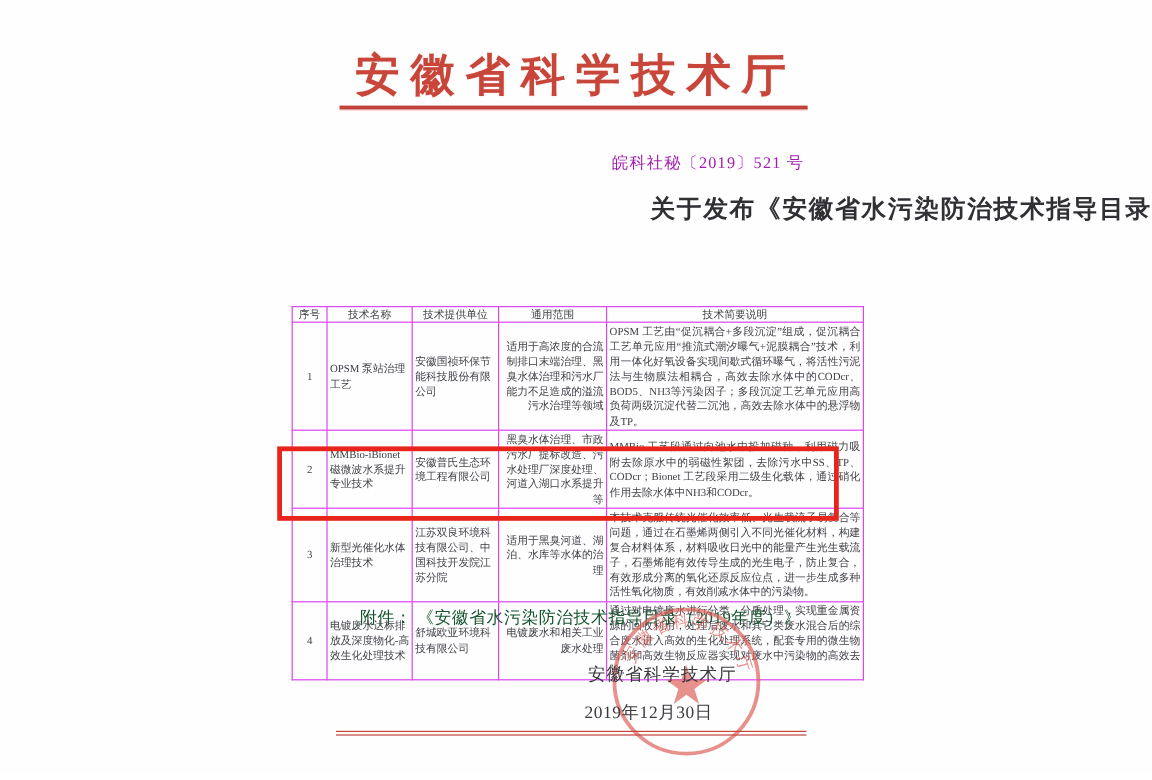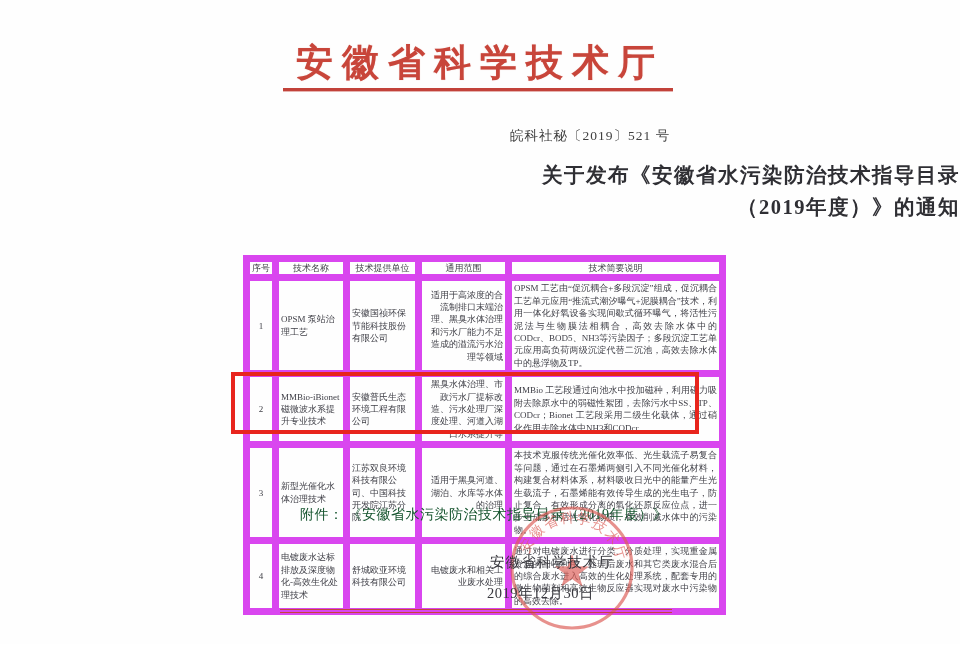--- a/index.html
+++ b/index.html
@@ -5,28 +5,28 @@
   * { margin:0; padding:0; box-sizing:border-box; }
   body { width:960px; height:650px; overflow:hidden; background:#ffffff;
          font-family:"Liberation Serif","DejaVu Serif",serif; }
   .page { position:relative; width:960px; height:644px; background:#fefefe; }
 
   .agency-title { position:absolute; left:0; top:38px; width:960px; text-align:center;
     font-size:37px; font-weight:bold; letter-spacing:9px; color:#c8453a;
     text-shadow:0 0 1px rgba(200,69,58,.35); }
   .red-rule { position:absolute; left:283px; top:88px; width:390px; height:3px;
     background:#c2423a; box-shadow:0 1px 0 rgba(194,66,58,.4); }
-  .doc-number { position:absolute; left:510px; top:127px; font-size:13.5px; color:#404040; letter-spacing:1px; }
+  .doc-number { position:absolute; left:510px; top:127px; font-size:13.5px; color:#a21caf; letter-spacing:1px; }
 
   .notice-title { position:absolute; left:0; top:160px; width:960px; text-align:right;
     font-size:20.5px; font-weight:bold; color:#2f2f34; line-height:1.55; letter-spacing:1.5px; }
 
   table.tech { position:absolute; left:243px; top:255px; width:476px;
     border-collapse:collapse; table-layout:fixed; }
-  table.tech th, table.tech td { border:7px solid #d946ef; color:#404048;
+  table.tech th, table.tech td { border:1px solid #d946ef; color:#404048;
     font-size:9px; line-height:1.38; padding:1px 2px; overflow:hidden; }
   table.tech th { font-weight:normal; height:13px; text-align:center; padding:0 1px; }
   td.c-no { text-align:center; vertical-align:middle; }
   td.c-name, td.c-prov { vertical-align:middle; text-align:left; }
   td.c-scope { vertical-align:middle; text-align:right; }
   td.c-sum { vertical-align:middle; text-align:justify; font-size:8.6px; line-height:1.35; }
   tr.r1 { height:64px; } tr.r2 { height:46px; } tr.r3 { height:56px; } tr.r4 { height:54px; }
 
   .red-box { position:absolute; left:231px; top:372px; width:468px; height:62px;
     border:4px solid #e8251d; pointer-events:none; }
@@ -47,21 +47,20 @@
 <body>
 
 <div class="page">
 
   <div class="agency-title">安徽省科学技术厅</div>
   <div class="red-rule"></div>
   <div class="doc-number">皖科社秘〔2019〕521 号</div>
 
   <div class="notice-title">
     <span>关于发布《安徽省水污染防治技术指导目录</span><br>
-    <span>（2019年度）》的通知</span>
   </div>
 
   <table class="tech">
     <colgroup>
       <col style="width:29px">
         <col style="width:71px">
         <col style="width:72px">
       <col style="width:90px">
         <col style="width:214px">
     </colgroup>

